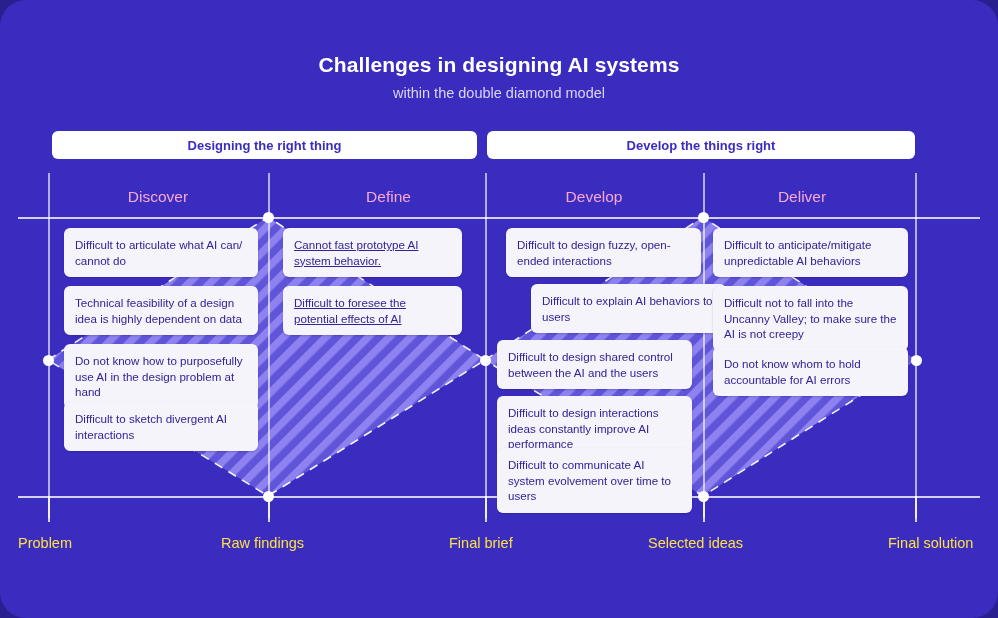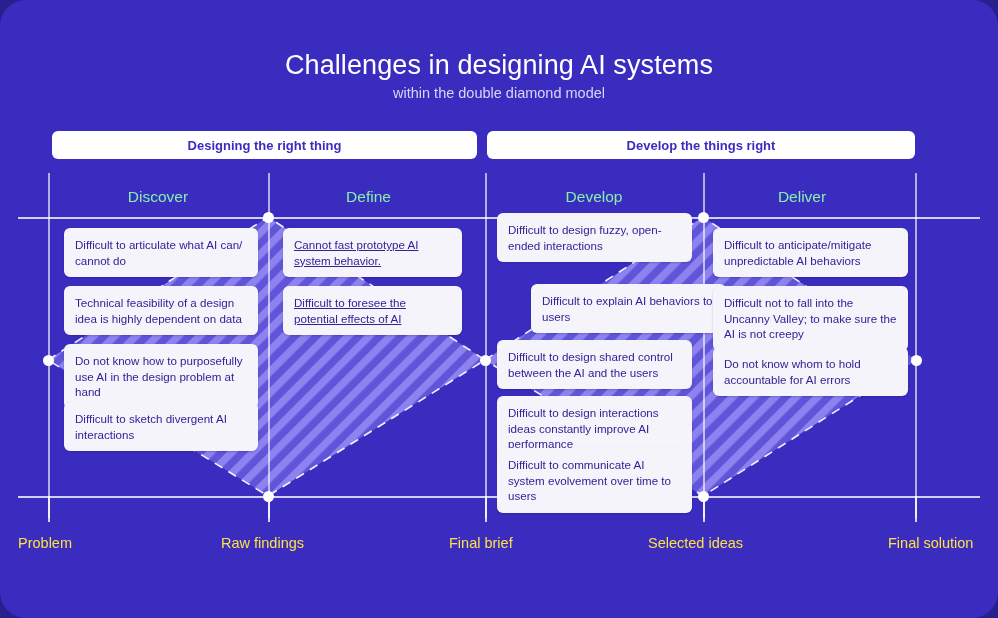--- a/index.html
+++ b/index.html
@@ -22,22 +22,22 @@
   }
 
   
   #title-block {
     position: absolute;
     left: 0; top: 52px;
     width: 998px;
     text-align: center;
   }
   #main-title {
-    font-size: 27px;
-    font-weight: normal;
+    font-size: 21px;
+    font-weight: bold;
     color: #ffffff;
     letter-spacing: 0.1px;
     line-height: 26px;
   }
   #subtitle {
     margin-top: 6px;
     font-size: 14.5px;
     font-weight: normal;
     color: #d9d5f5;
     line-height: 19px;
@@ -60,26 +60,26 @@
   #pill-left  { left: 52px;  width: 425px; }
   #pill-right { left: 487px; width: 428px; }
 
   
   .stage-header {
     position: absolute;
     top: 186px;
     height: 22px;
     line-height: 22px;
     text-align: center;
-    color: #86efac;
+    color: #f9a8d4;
     font-size: 15.5px;
     font-weight: normal;
   }
   #stage-0 { left: 48px;  width: 220px; }
-  #stage-1 { left: 260px; width: 217px; }
+  #stage-1 { left: 280px; width: 217px; }
   #stage-2 { left: 485px; width: 218px; }
   #stage-3 { left: 703px; width: 198px; }
 
   
   .hrule {
     position: absolute;
     left: 18px;
     width: 962px;
     height: 1.5px;
     background: rgba(255,255,255,0.78);
@@ -210,21 +210,21 @@
     <div class="card" style="top:344px;">Do not know how to purposefully use AI in the design problem at hand</div>
     <div class="card" style="top:402px;">Difficult to sketch divergent AI interactions</div>
   </div>
 
   <div class="col-1">
     <div class="card" style="top:228px;">Cannot fast prototype AI system behavior.</div>
     <div class="card" style="top:286px;">Difficult to foresee the potential effects of AI</div>
   </div>
 
   <div class="col-2">
-    <div class="card" style="top:213px;">Difficult to design fuzzy, open-ended interactions</div>
+    <div class="card" style="top:228px;margin-left:9px;">Difficult to design fuzzy, open-ended interactions</div>
     <div class="card" style="top:284px;margin-left:34px;">Difficult to explain AI behaviors to users</div>
     <div class="card" style="top:340px;">Difficult to design shared control between the AI and the users</div>
     <div class="card" style="top:396px;">Difficult to design interactions ideas constantly improve AI performance</div>
     <div class="card" style="top:448px;">Difficult to communicate AI system evolvement over time to users</div>
   </div>
 
   <div class="col-3">
     <div class="card" style="top:228px;">Difficult to anticipate/mitigate unpredictable AI behaviors</div>
     <div class="card" style="top:286px;">Difficult not to fall into the Uncanny Valley; to make sure the AI is not creepy</div>
     <div class="card" style="top:347px;">Do not know whom to hold accountable for AI errors</div>

